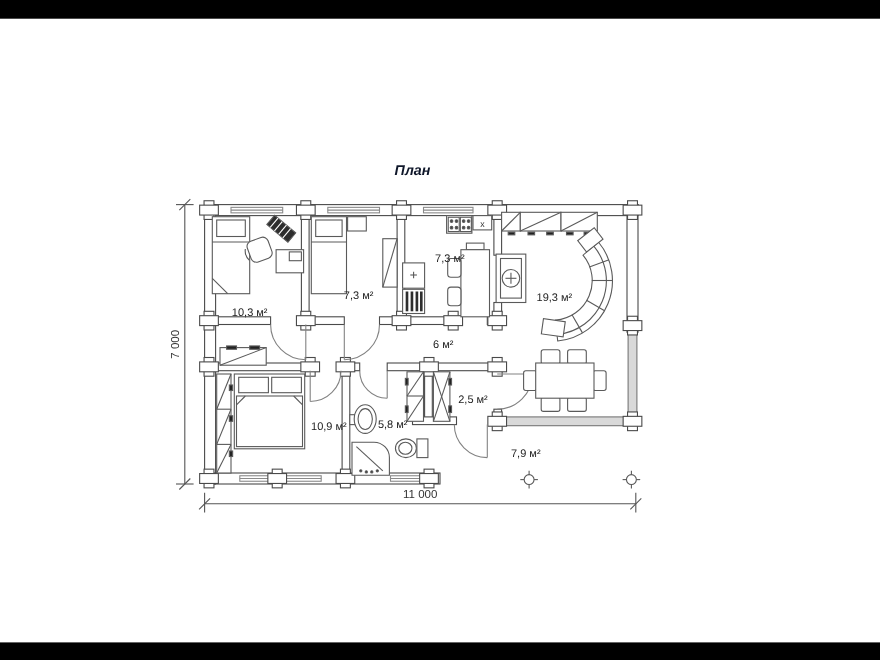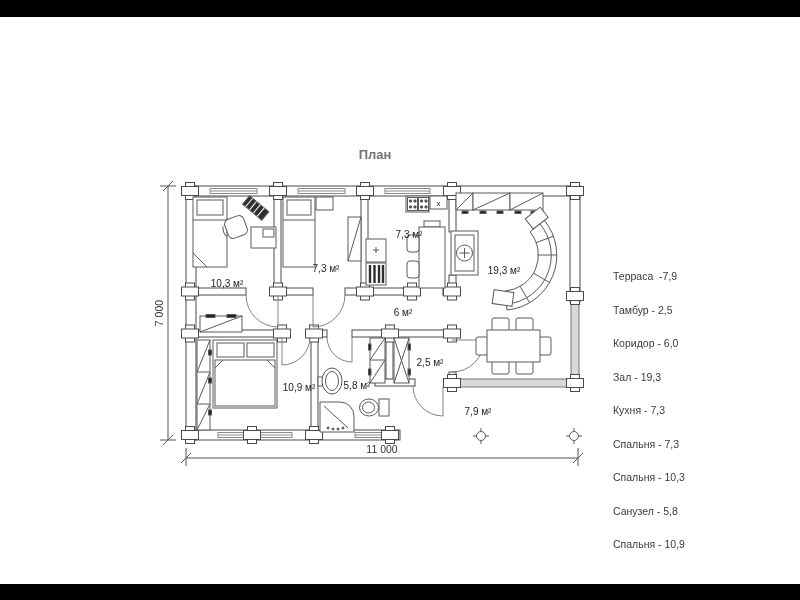--- a/index.html
+++ b/index.html
@@ -5,45 +5,34 @@
   html,body{margin:0;padding:0;background:#888;}
   #stage{position:relative;width:800px;height:600px;background:#ffffff;overflow:hidden;
          font-family:"Liberation Sans",sans-serif;}
   .bar{position:absolute;left:0;width:800px;background:#000;}
   #topbar{top:0;height:17px;}
   #botbar{top:584px;height:16px;}
   #plansvg{position:absolute;left:0;top:0;}
   #legend{position:absolute;left:613px;top:249px;color:#3a3a3a;font-size:10.5px;
           line-height:11.15px;white-space:pre;}
   #title{position:absolute;left:300px;top:147px;width:150px;text-align:center;
-         font-weight:600;font-size:13px;color:#737373;}
+         font-style:italic;font-weight:600;font-size:13px;color:#0f172a;}
   text{font-family:"Liberation Sans",sans-serif;}
   .arealbl{font-size:10px;fill:#222;}
   .dimlbl{font-size:10.5px;fill:#333;}
 </style>
 </head>
 <body>
 
 <div id="stage">
   <div id="topbar" class="bar"></div>
   <div id="botbar" class="bar"></div>
 
   <div id="title">План</div>
 
-  <div id="legend">
-    <div>Терраса  -7,9</div>
-    <div>Тамбур - 2,5</div>
-    <div>Коридор - 6,0</div>
-    <div>Зал - 19,3</div>
-    <div>Кухня - 7,3</div>
-    <div>Спальня - 7,3</div>
-    <div>Спальня - 10,3</div>
-    <div>Санузел - 5,8</div>
-    <div>Спальня - 10,9</div>
-  </div>
 
   <svg id="plansvg" width="800" height="600" viewBox="0 0 800 600">
     <defs>
       <g id="post">
         <rect x="-4.5" y="-8.5" width="9" height="17"></rect>
         <rect x="-8.5" y="-4.5" width="17" height="9"></rect>
       </g>
       <g id="tpost">
         <line x1="-8" y1="0" x2="8" y2="0"></line>
         <line x1="0" y1="-8" x2="0" y2="8"></line>

